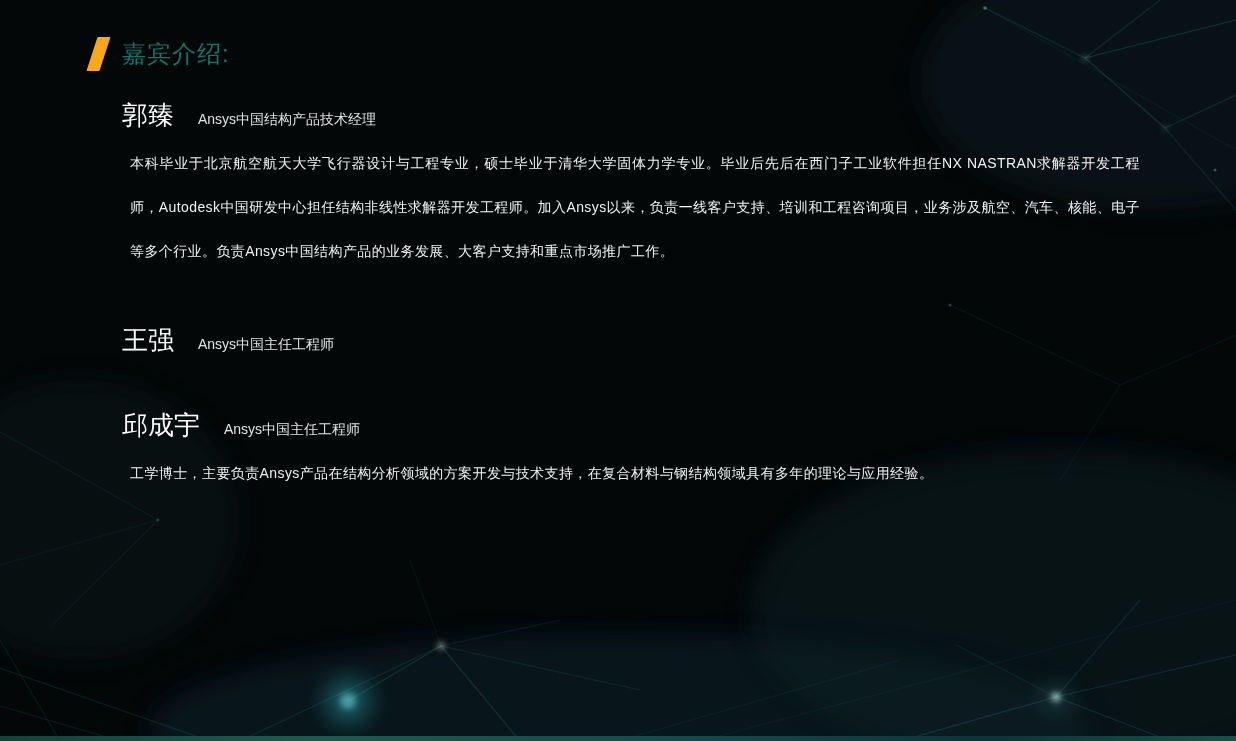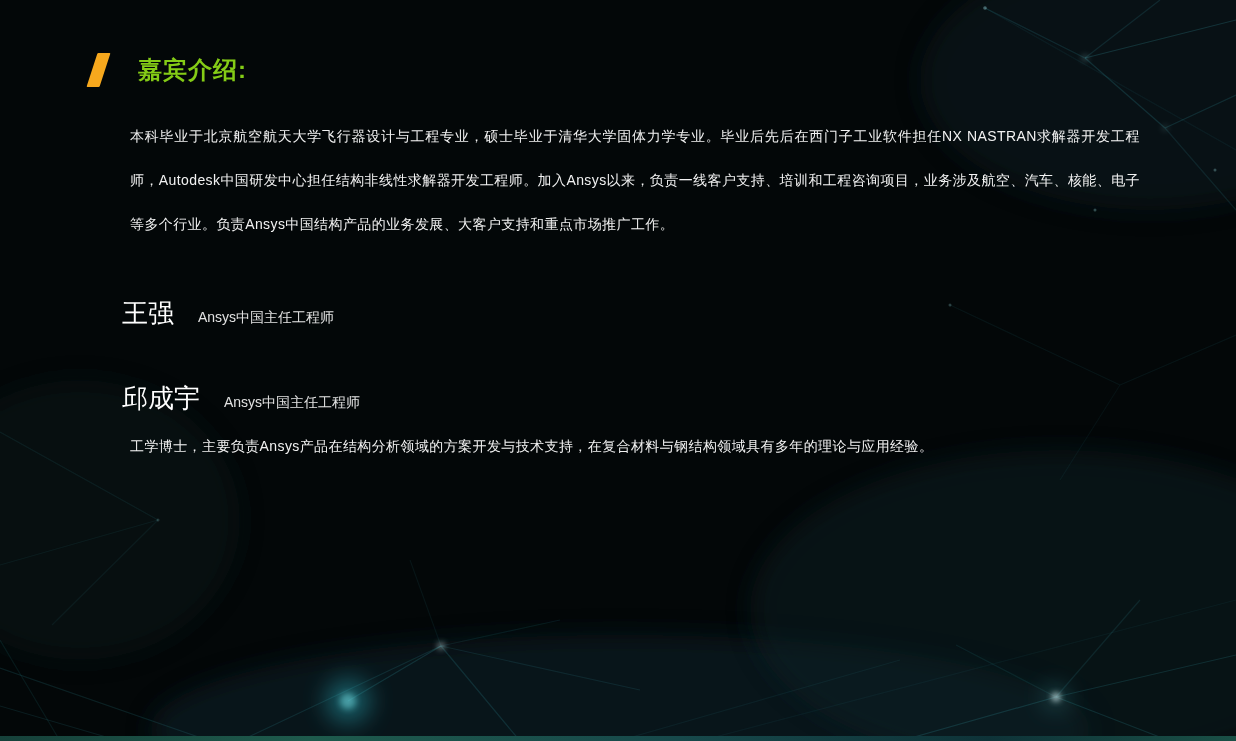--- a/index.html
+++ b/index.html
@@ -17,22 +17,22 @@
   }
   .heading-row{position:relative;margin:0 0 26px 0;height:36px;}
   .slash{
     position:absolute;left:-30px;top:1px;
     width:13px;height:34px;
     background:#F7A81D;
     transform:skewX(-18deg);
     border-radius:1px;
   }
   .heading{
-    font-size:24px;font-weight:bold;color:#84cc16;
-    margin:16px;letter-spacing:1px;line-height:36px;
+    font-size:24px;font-weight:normal;color:#0f766e;
+    margin:0;letter-spacing:1px;line-height:36px;
   }
   .guest{margin-bottom:50px;}
   .guest-header{display:flex;align-items:baseline;gap:24px;margin-bottom:6px;}
   .guest-name{font-size:26px;color:#ffffff;font-weight:400;}
   .guest-title{font-size:14px;color:#e3e3e3;}
   .guest-bio{
     margin:8px;font-size:14px;line-height:44px;
     text-align:justify;color:#f2f2f2;letter-spacing:0.4px;
   }
   .bottom-bar{
@@ -110,20 +110,24 @@
 </svg>
 
 <div class="content">
 
   <div class="heading-row">
     <span class="slash"></span>
     <h1 class="heading">嘉宾介绍:</h1>
   </div>
 
   <section class="guest">
+    <div class="guest-header">
+      <span class="guest-name">郭臻</span>
+      <span class="guest-title">Ansys中国结构产品技术经理</span>
+    </div>
     <p class="guest-bio">本科毕业于北京航空航天大学飞行器设计与工程专业，硕士毕业于清华大学固体力学专业。毕业后先后在西门子工业软件担任NX NASTRAN求解器开发工程师，Autodesk中国研发中心担任结构非线性求解器开发工程师。加入Ansys以来，负责一线客户支持、培训和工程咨询项目，业务涉及航空、汽车、核能、电子等多个行业。负责Ansys中国结构产品的业务发展、大客户支持和重点市场推广工作。</p>
   </section>
 
   <section class="guest">
     <div class="guest-header">
       <span class="guest-name">王强</span>
       <span class="guest-title">Ansys中国主任工程师</span>
     </div>
   </section>
 

